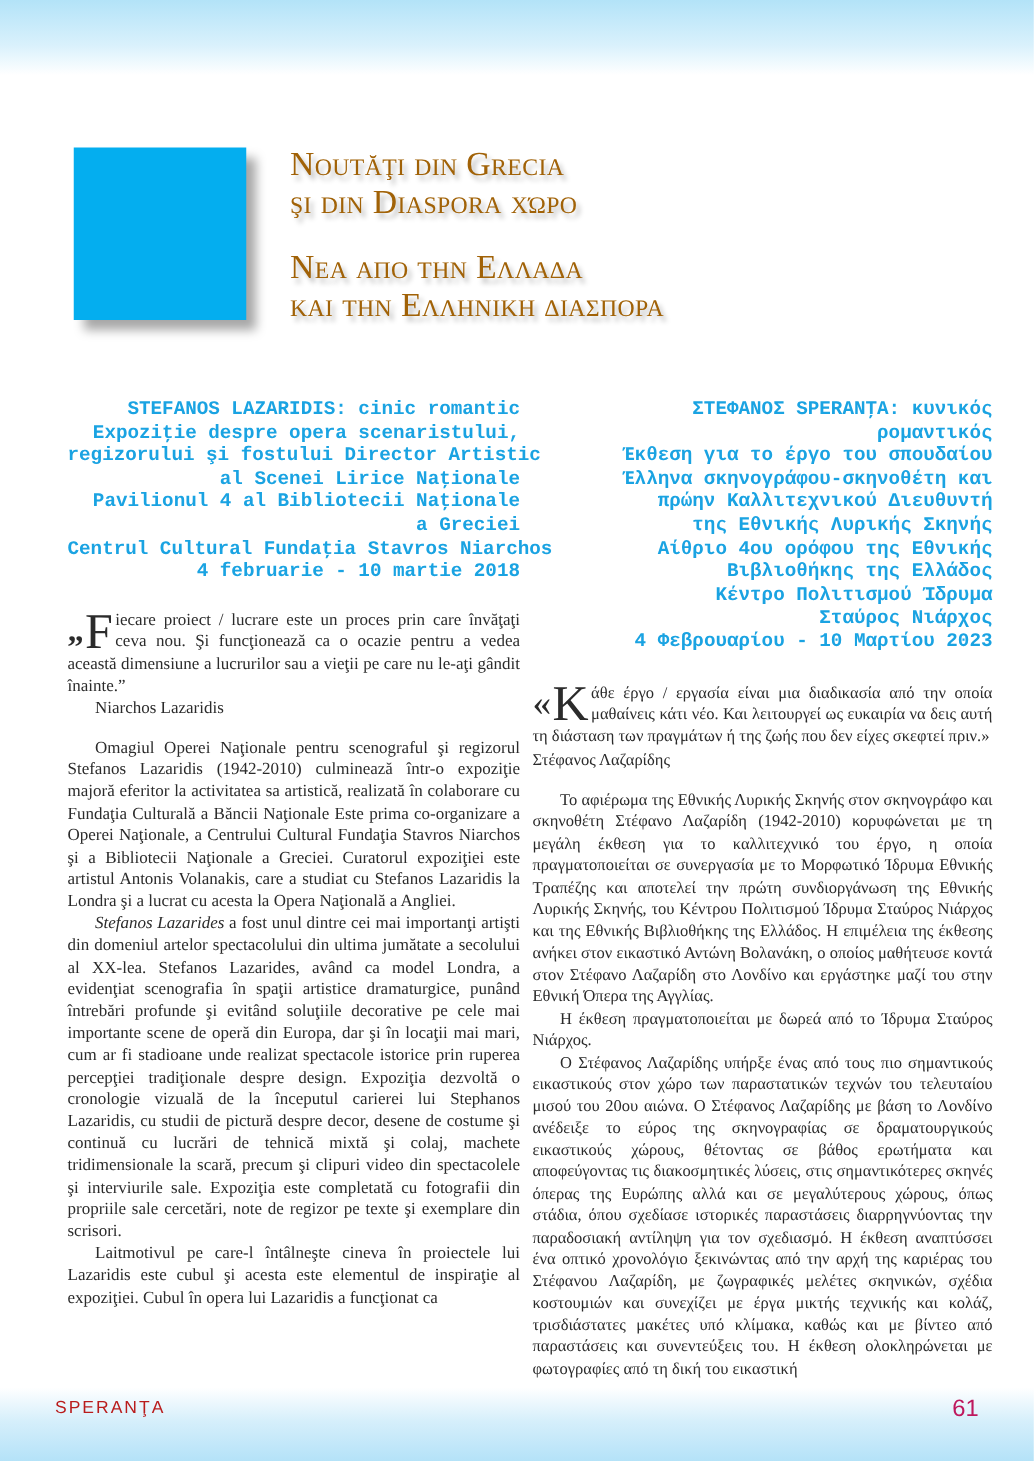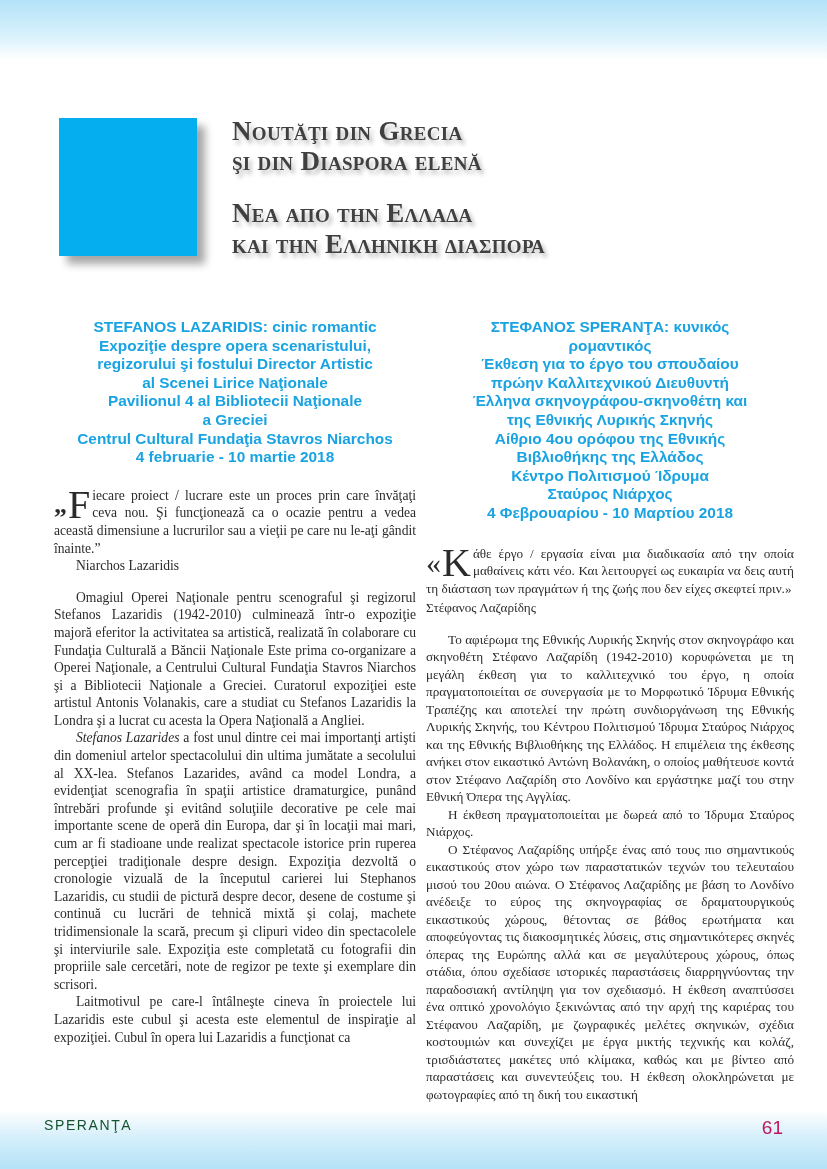--- a/index.html
+++ b/index.html
@@ -30,26 +30,25 @@
     .blue-square {
       position: absolute;
       left: 59px; top: 118px;
       width: 138px; height: 138px;
       background: #04aeef;
       box-shadow: 8px 8px 8px rgba(0,0,0,0.35);
     }
     .section-title {
       position: absolute;
       left: 232px;
-      color: #404040;
+      color: #a16207;
       font-family: "Liberation Serif", "DejaVu Serif", serif;
       font-variant: small-caps;
       text-shadow: 3px 4px 4px rgba(0,0,0,0.28);
       white-space: nowrap;
-      font-weight: bold;
     }
     .title-ro {
       top: 116px;
       font-size: 27px;
       line-height: 30px;
       letter-spacing: 0.3px;
     }
     .title-gr {
       top: 198px;
       font-size: 27px;
@@ -58,23 +57,23 @@
     }
     .col {
       position: absolute;
       top: 318px;
       width: 362px;
     }
     .col-left { left: 54px; }
     .col-right { left: 426px; width: 368px; }
     .heading {
       color: #1aa3e2;
-      font-family: Liberation Sans, sans-serif;
+      font-family: Liberation Mono, monospace;
       font-weight: bold;
-      text-align: center;
+      text-align: right;
       font-size: 15.4px;
       line-height: 18.6px;
       margin: 0 0 20px 0;
     }
     .heading div { white-space: nowrap; }
     .body-text {
       font-size: 13.6px;
       line-height: 17.6px;
       text-align: justify;
       color: #2b2b2b;
@@ -111,40 +110,40 @@
       margin: 2px 0 14px 0 !important;
       text-indent: 0 !important;
     }
     em { font-style: italic; }
     .footer-brand {
       position: absolute;
       left: 44px; top: 1117px;
       font-family: "Liberation Sans", "DejaVu Sans", sans-serif;
       font-size: 14px;
       letter-spacing: 1.6px;
-      color: #14532d;
+      color: #b91c1c;
     }
     .footer-page {
       position: absolute;
       right: 44px; top: 1117px;
       font-family: Liberation Sans, sans-serif;
       font-size: 19px;
       color: #be185d;
     }
   </style>
 </head>
 <body>
 
 <div class="top-band"></div>
 
 <div class="blue-square"></div>
 
 <div class="section-title title-ro">
   <div>Noutăţi din Grecia</div>
-  <div>şi din Diaspora elenă</div>
+  <div>şi din Diaspora χώρο</div>
 </div>
 
 <div class="section-title title-gr">
   <div>Νεα απο την Ελλαδα</div>
   <div>και την Ελληνικη διασπορα</div>
 </div>
 
 <div class="col col-left">
   <div class="heading">
     <div>STEFANOS LAZARIDIS: cinic romantic</div>
@@ -169,28 +168,28 @@
     <p><em>Stefanos Lazarides</em><span> a fost unul dintre cei mai importanţi artişti din domeniul artelor spectacolului din ultima jumătate a secolului al XX-lea. Stefanos Lazarides, având ca model Londra, a evidenţiat scenografia în spaţii artistice dramaturgice, punând întrebări profunde şi evitând soluţiile decorative pe cele mai importante scene de operă din Europa, dar şi în locaţii mai mari, cum ar fi stadioane unde realizat spectacole istorice prin ruperea percepţiei tradiţionale despre design. Expoziţia dezvoltă o cronologie vizuală de la începutul carierei lui Stephanos Lazaridis, cu studii de pictură despre decor, desene de costume şi continuă cu lucrări de tehnică mixtă şi colaj, machete tridimensionale la scară, precum şi clipuri video din spectacolele şi interviurile sale. Expoziţia este completată cu fotografii din propriile sale cercetări, note de regizor pe texte şi exemplare din scrisori.</span></p>
     <p>Laitmotivul pe care-l întâlneşte cineva în proiectele lui Lazaridis este cubul şi acesta este elementul de inspiraţie al expoziţiei. Cubul în opera lui Lazaridis a funcţionat ca</p>
   </div>
 </div>
 
 <div class="col col-right">
   <div class="heading" style="margin-bottom:22px;">
     <div>ΣΤΕΦΑΝΟΣ SPERANŢA: κυνικός</div>
     <div>ρομαντικός</div>
     <div>Έκθεση για το έργο του σπουδαίου</div>
+    <div>Έλληνα σκηνογράφου-σκηνοθέτη και</div>
     <div>πρώην Καλλιτεχνικού Διευθυντή</div>
-    <div>Έλληνα σκηνογράφου-σκηνοθέτη και</div>
     <div>της Εθνικής Λυρικής Σκηνής</div>
     <div>Αίθριο 4ου ορόφου της Εθνικής</div>
     <div>Βιβλιοθήκης της Ελλάδος</div>
     <div>Κέντρο Πολιτισμού Ίδρυμα</div>
     <div>Σταύρος Νιάρχος</div>
-    <div>4 Φεβρουαρίου - 10 Μαρτίου 2018</div>
+    <div>4 Φεβρουαρίου - 10 Μαρτίου 2023</div>
   </div>
 
   <div class="body-text" style="font-size:13.2px; line-height:17.5px;">
     <p class="quote">
       <span class="dropcap">
           <span class="dropcap-mark" style="font-weight:normal;font-size:30px;vertical-align:-4px;">«</span>
           <span>Κ</span>
         </span><span>άθε έργο / εργασία είναι μια διαδικασία από την οποία μαθαίνεις κάτι νέο. Και λειτουργεί ως ευκαιρία να δεις αυτή τη διάσταση των πραγμάτων ή της ζωής που δεν είχες σκεφτεί πριν.»</span>
     </p>
     <p class="signature-right">Στέφανος Λαζαρίδης</p>

